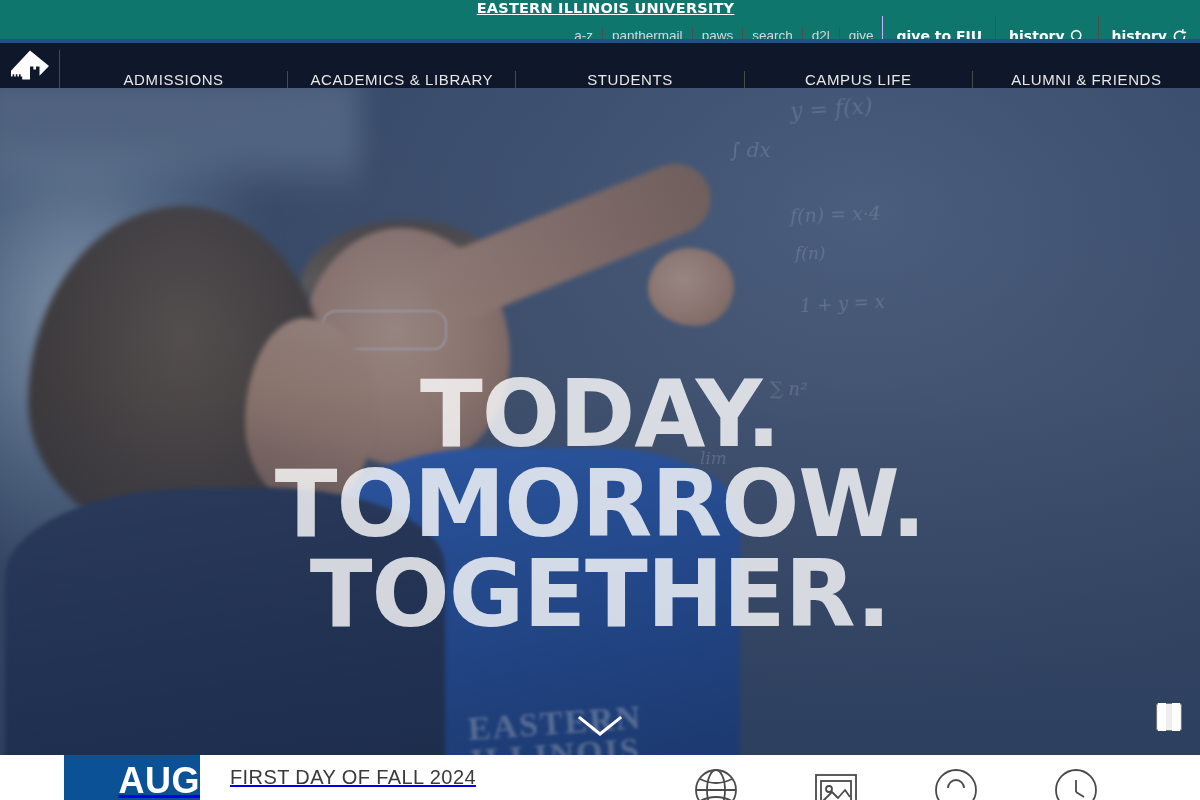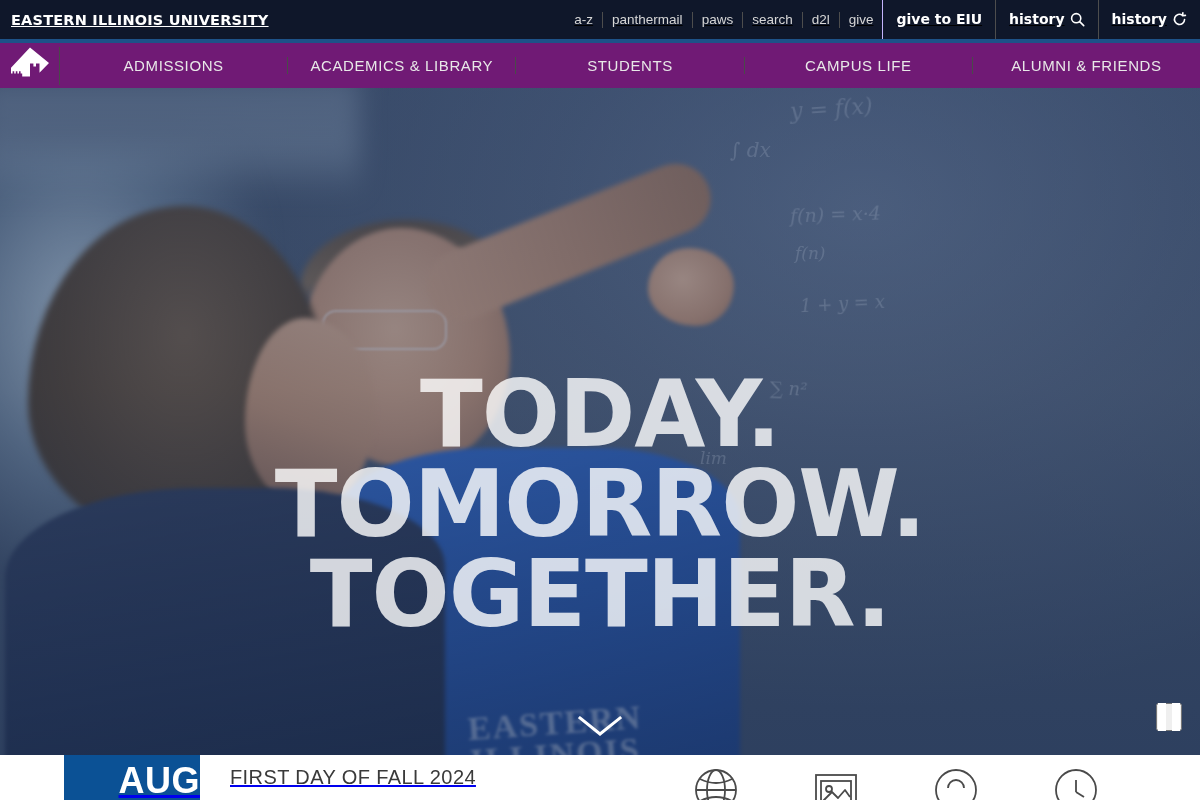--- a/index.html
+++ b/index.html
@@ -11,37 +11,38 @@
     background: #ffffff;
     font-family: "Liberation Sans", sans-serif;
   }
 
   
   .utility-bar {
     position: absolute;
     top: 0; left: 0;
     width: 1200px;
     height: 39px;
-    background: #0f172a;
-    display: flex;
-    align-items: center;
+    background: #0f766e;
+    display: flex;
+    align-items: center;
+    flex-direction: column;
   }
   .brand-wordmark {
     margin-left: 11px;
     color: #ffffff;
     font-size: 14.5px;
     font-weight: bold;
     letter-spacing: 0.2px;
     font-family: "DejaVu Sans", sans-serif;
     white-space: nowrap;
   }
   .utility-right {
     margin-left: auto;
     display: flex;
-    align-items: flex-end;
+    align-items: flex-start;
     height: 39px;
     text-decoration: underline;
   }
   .util-links {
     display: flex;
     align-items: center;
     height: 39px;
   }
   .util-link {
     color: #d7d7d7;
@@ -87,23 +88,23 @@
     height: 4px;
     background: #1d5288;
   }
 
   
   .main-nav {
     position: absolute;
     top: 43px; left: 0;
     width: 1200px;
     height: 45px;
-    background: #701a75;
-    display: flex;
-    align-items: center;
+    background: #0f172a;
+    display: flex;
+    align-items: flex-end;
   }
   .nav-home {
     width: 60px;
     display: flex;
     align-items: center;
     justify-content: center;
     border-right: 1px solid #4a4a4a;
     flex: none;
   }
   .nav-item {

